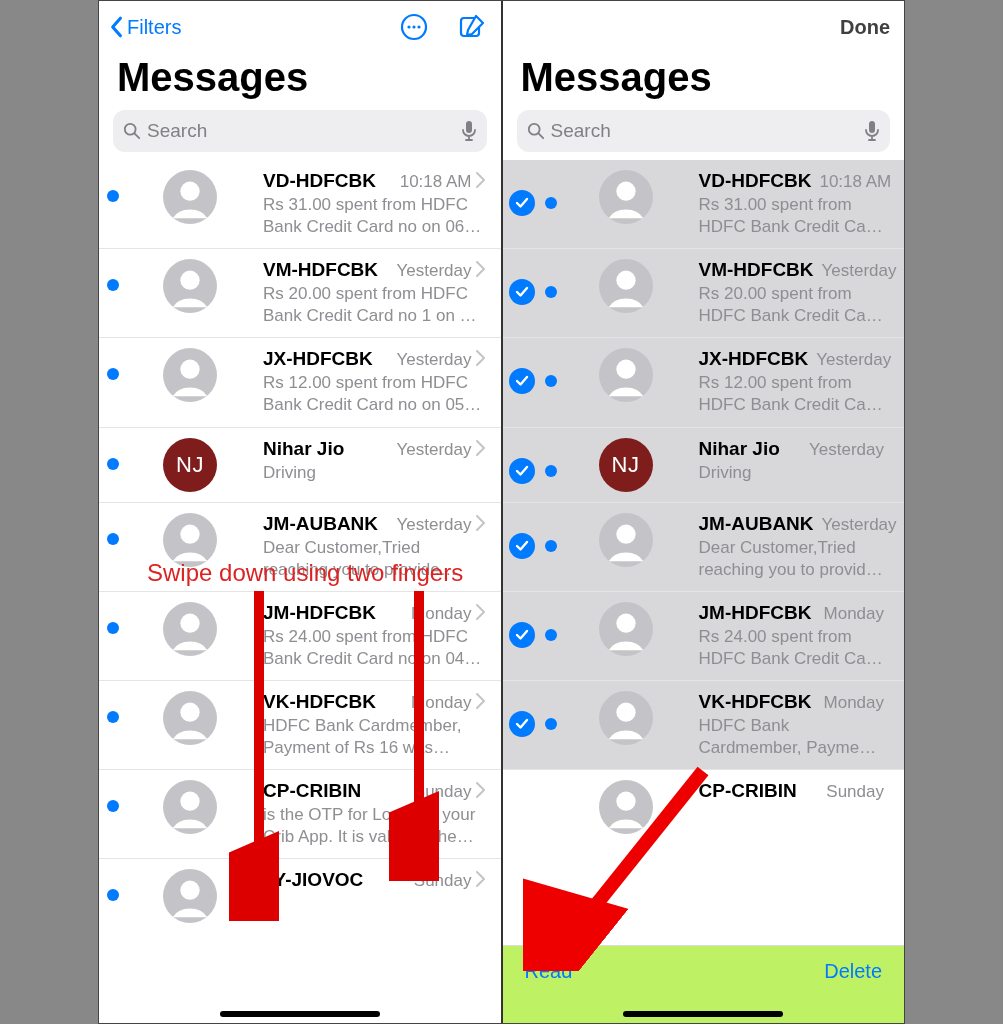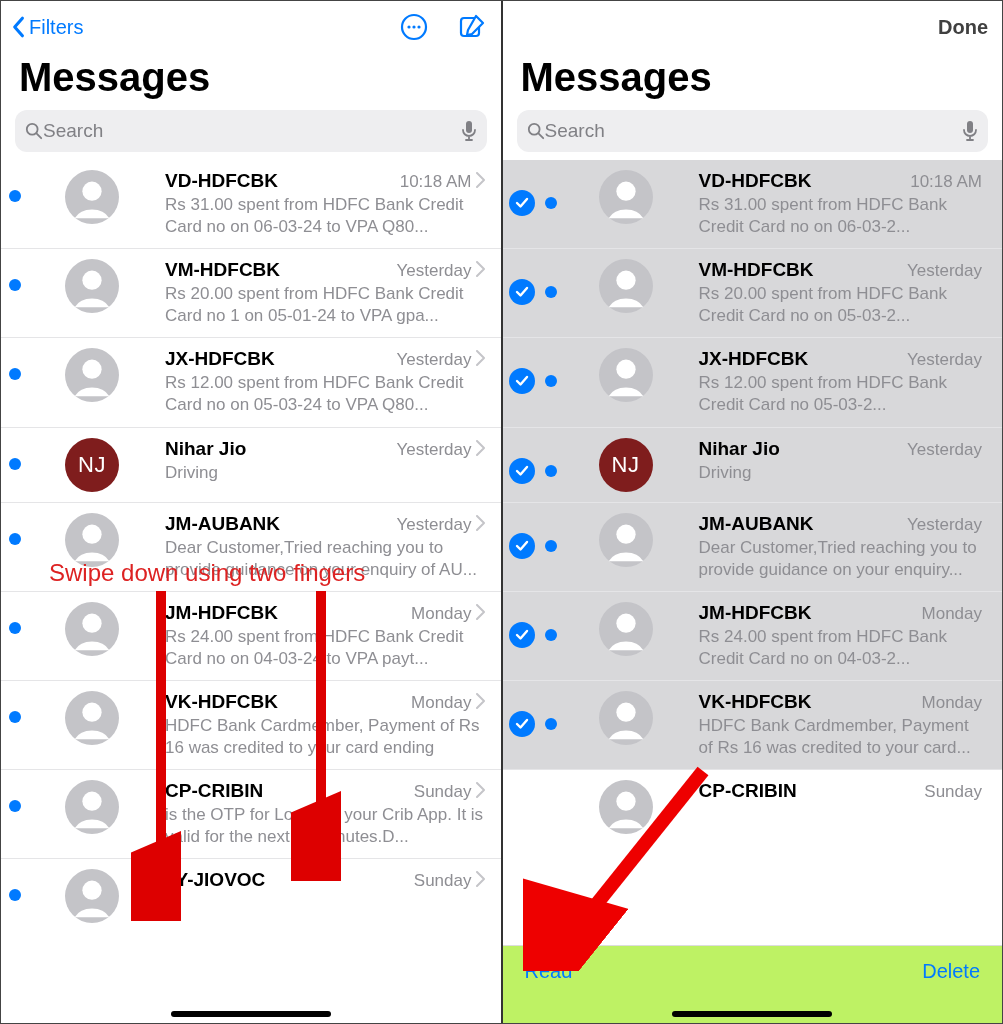--- a/index.html
+++ b/index.html
@@ -1,31 +1,31 @@
 <!DOCTYPE html>
 <html><head>
 <meta charset="utf-8">
 <style>
 * { box-sizing: border-box; margin: 0; padding: 0; }
 body { font-family: -apple-system, BlinkMacSystemFont, "Segoe UI", Helvetica, Arial, sans-serif; background: #888; display: flex; justify-content: center; }
-.container { display: flex; width: 1003px; height: 1024px; background: #fff; border: 1px solid #444; }
+.container { display: flex; width: 807px; height: 1024px; background: #fff; border: 1px solid #444; }
 .pane { flex: 1; background: #fff; position: relative; display: flex; flex-direction: column; overflow: hidden; }
 .pane-left { border-right: 2px solid #333; }
 
 .topbar { display: flex; align-items: center; justify-content: space-between; padding: 6px 14px 6px 10px; height: 52px; }
 .topbar-left { display: flex; align-items: center; color: #007aff; font-size: 20px; }
 .topbar-right { display: flex; align-items: center; gap: 28px; color: #007aff; }
 .icon-btn { width: 30px; height: 30px; display: flex; align-items: center; justify-content: center; }
 .done-btn { color: #404040; font-size: 20px; font-weight: 600; }
 
 .title { font-size: 40px; font-weight: 700; padding: 2px 18px 10px; }
 
 .search-wrap { padding: 0 14px 8px; }
 .search { background: #eeeef0; border-radius: 12px; height: 42px; display: flex; align-items: center; padding: 0 10px; color: #808085; }
-.search input { border: none; background: transparent; flex: 1; font-size: 19px; color: #333; outline: none; margin-left: 0; }
+.search input { border: none; background: transparent; flex: 1; font-size: 19px; color: #333; outline: none; margin-left: 6px; }
 .search input::placeholder { color: #808085; }
 
 .list { flex: 1; overflow: hidden; }
 .row { display: flex; align-items: flex-start; padding: 10px 10px 10px 0; border-bottom: 1px solid #e5e5e7; position: relative; gap: 36px; }
 .pane-right .row.selected-row { background: #d8d8da; }
 .row-dotcol { width: 28px; display: flex; align-items: center; justify-content: center; padding-top: 20px; }
 .row-dotcol.sel { width: 60px; gap: 10px; justify-content: flex-end; padding-right: 6px; }
 .unread-dot { width: 12px; height: 12px; background: #007aff; border-radius: 50%; }
 .check-circle { width: 26px; height: 26px; background: #007aff; border-radius: 50%; display: flex; align-items: center; justify-content: center; }
 .check-circle svg { width: 14px; height: 14px; }

